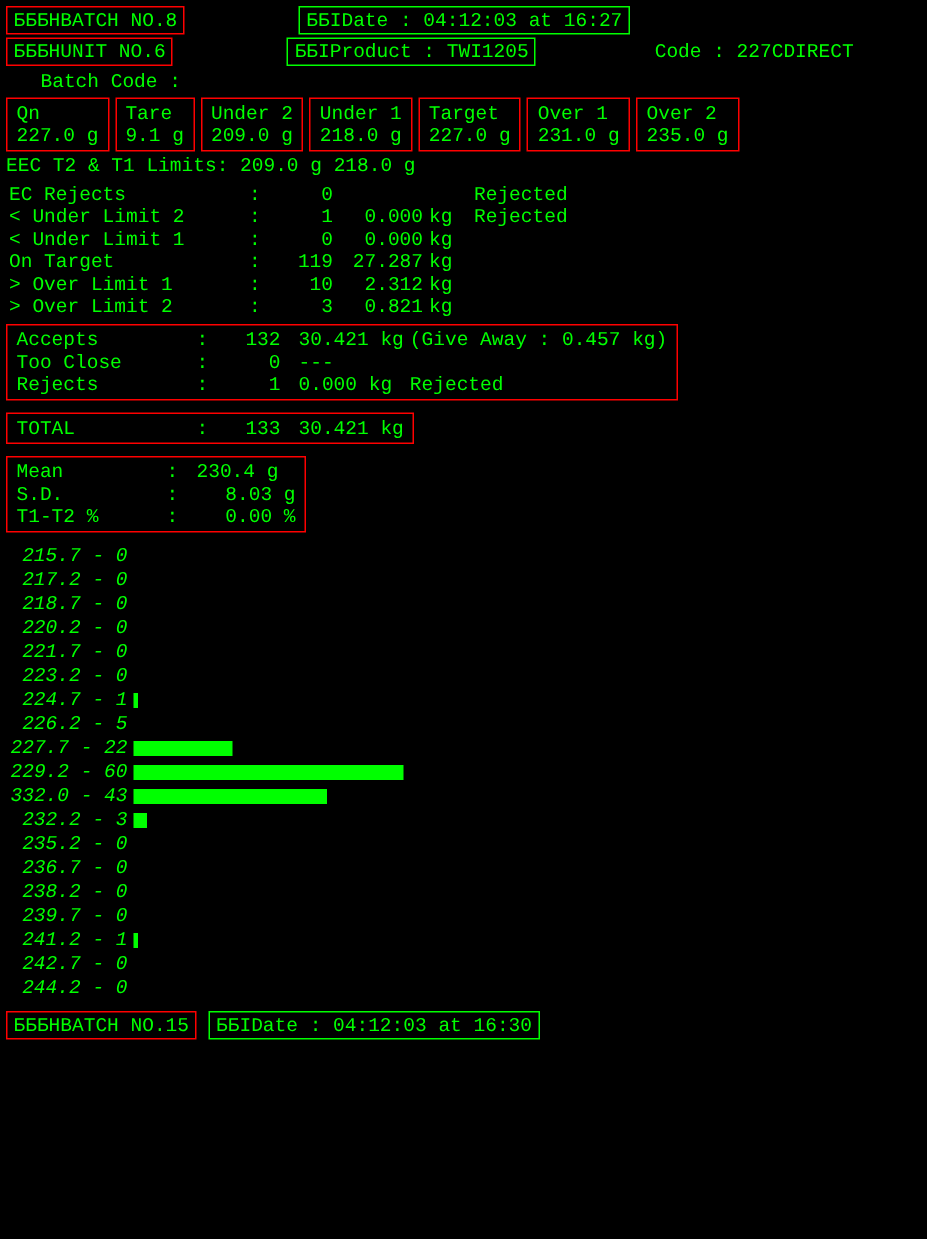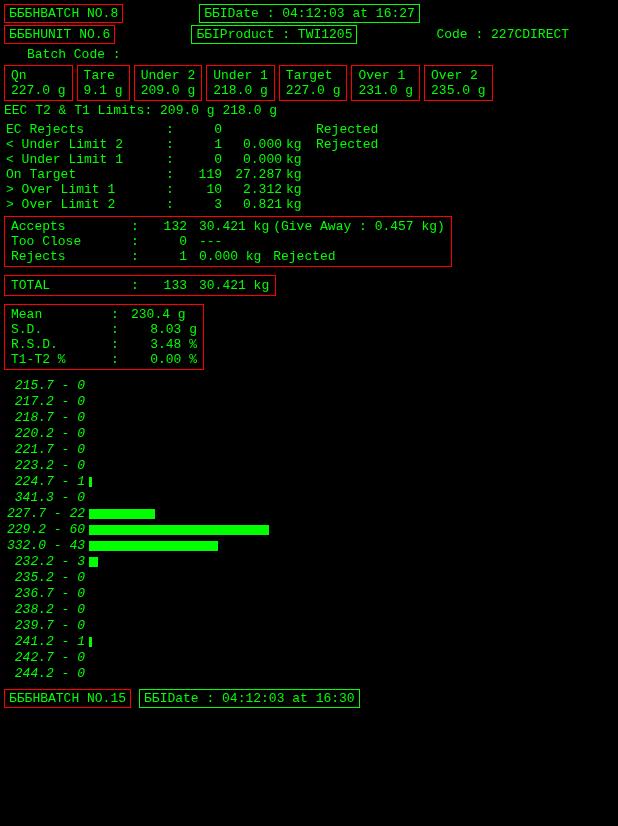--- a/index.html
+++ b/index.html
@@ -265,25 +265,20 @@
     <td style="width:100px">Mean</td>
     <td style="width:20px">:</td>
     <td style="width:70px; ">230.4 g</td>
   </tr>
         <tr>
     <td style="width:100px">S.D.</td>
     <td style="width:20px">:</td>
     <td style="width:70px; text-align:right">8.03 g</td>
   </tr>
         <tr>
-    <td style="width:100px">R.S.D.</td>
-    <td style="width:20px">:</td>
-    <td style="width:70px; text-align:right">3.48 %</td>
-  </tr>
-        <tr>
     <td style="width:100px">T1-T2 %</td>
     <td style="width:20px">:</td>
     <td style="width:70px; text-align:right">0.00 %</td>
   </tr>
       </tbody>
   </table>
 </div>
 
 <br>
 
@@ -311,21 +306,21 @@
   </div>
     <div class="histogram-row">
     <span class="hist-label">223.2 - 0</span>
 
   </div>
     <div class="histogram-row">
     <span class="hist-label">224.7 - 1</span>
     <span class="hist-bar" style="width:3px"></span>
   </div>
     <div class="histogram-row">
-    <span class="hist-label">341.3 - 0</span>
+    <span class="hist-label">226.2 - 5</span>
 
   </div>
     <div class="histogram-row">
     <span class="hist-label">227.7 - 22</span>
     <span class="hist-bar" style="width:66px"></span>
   </div>
     <div class="histogram-row">
     <span class="hist-label">229.2 - 60</span>
     <span class="hist-bar" style="width:180px"></span>
   </div>

